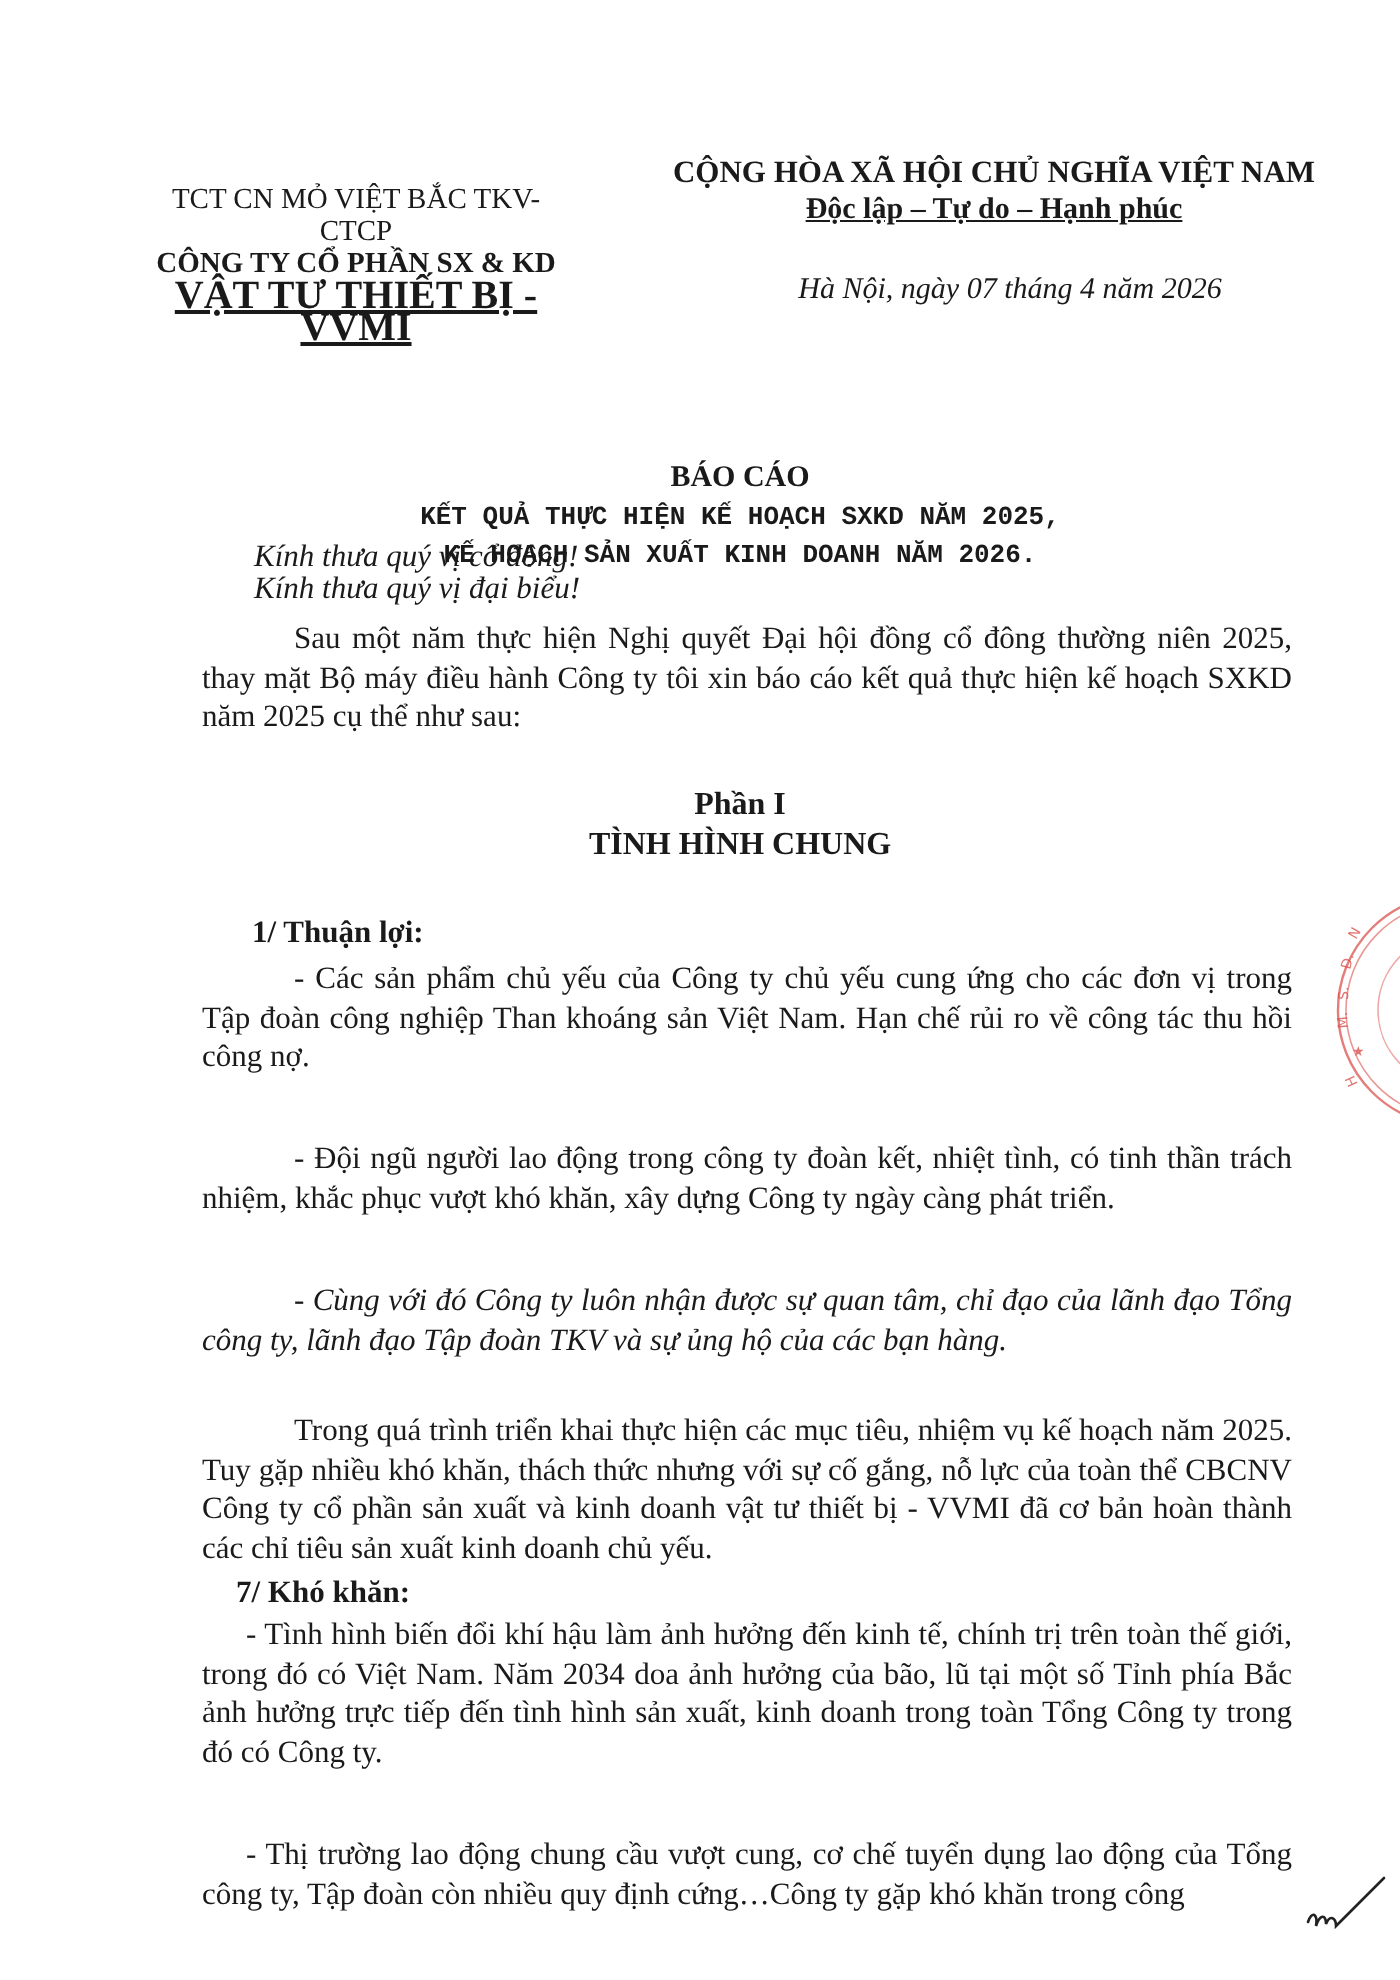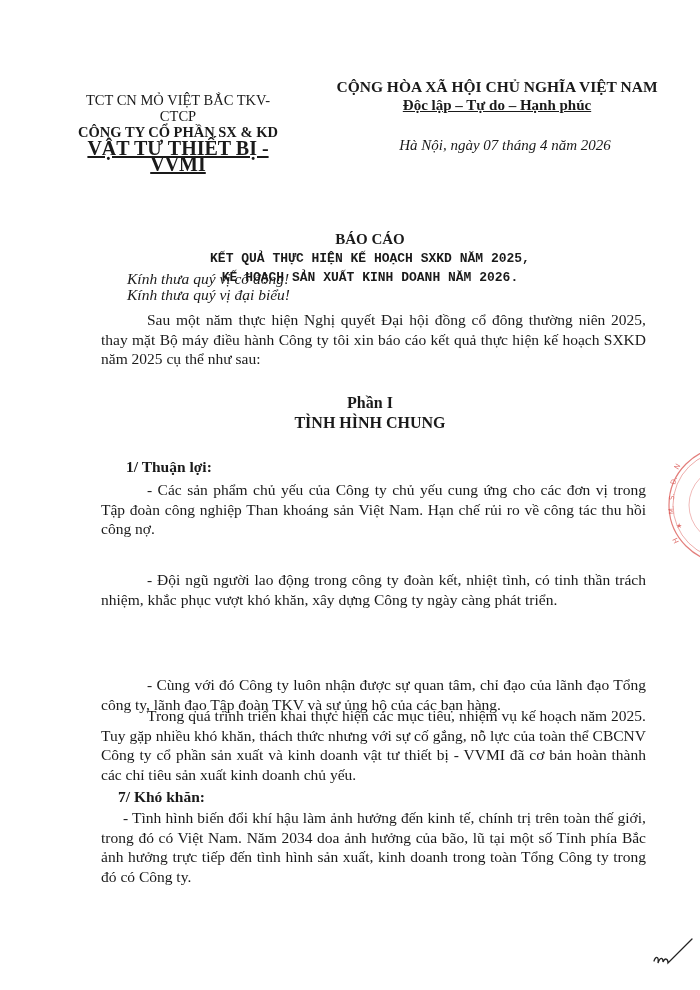--- a/index.html
+++ b/index.html
@@ -80,34 +80,37 @@
   <div class="sub-head" style="left:126px; top:458px;">1/ Thuận lợi:</div>
 
   <div class="para" style="top:570px;">
     <span class="indent"></span><span>- Đội ngũ người lao động trong công ty đoàn kết, nhiệt tình, có tinh thần trách nhiệm, khắc phục vượt khó khăn, xây dựng Công ty ngày càng phát triển.</span>
   </div>
 
   <div class="para" style="top:480px;">
     <span class="indent"></span><span>- Các sản phẩm chủ yếu của Công ty chủ yếu cung ứng cho các đơn vị trong Tập đoàn công nghiệp Than khoáng sản Việt Nam. Hạn chế rủi ro về công tác thu hồi công nợ.</span>
   </div>
 
-  <div class="para" style="top:675px;">
+  <div class="para" style="top:641px;font-style:italic;">
     <span class="indent"></span><span>- Cùng với đó Công ty luôn nhận được sự quan tâm, chỉ đạo của lãnh đạo Tổng công ty, lãnh đạo Tập đoàn TKV và sự ủng hộ của các bạn hàng.</span>
   </div>
 
   <div class="para" style="top:706px;">
     <span class="indent"></span><span>Trong quá trình triển khai thực hiện các mục tiêu, nhiệm vụ kế hoạch năm 2025. Tuy gặp nhiều khó khăn, thách thức nhưng với sự cố gắng, nỗ lực của toàn thể CBCNV Công ty cổ phần sản xuất và kinh doanh vật tư thiết bị - VVMI đã cơ bản hoàn thành các chỉ tiêu sản xuất kinh doanh chủ yếu.</span>
   </div>
 
   <div class="sub-head" style="left:118px; top:788px;">7/ Khó khăn:</div>
 
   <div class="para" style="top:808px;">
     <span class="indent" style="width:22px;"></span><span>- Tình hình biến đổi khí hậu làm ảnh hưởng đến kinh tế, chính trị trên toàn thế giới, trong đó có Việt Nam. Năm 2034 doa ảnh hưởng của bão, lũ tại một số Tỉnh phía Bắc ảnh hưởng trực tiếp đến tình hình sản xuất, kinh doanh trong toàn Tổng Công ty trong đó có Công ty.</span>
   </div>
 
+  <div class="para" style="top:918px;">
+    <span class="indent" style="width:22px;"></span><span>- Thị trường lao động chung cầu vượt cung, cơ chế tuyển dụng lao động của Tổng công ty, Tập đoàn còn nhiều quy định cứng…Công ty gặp khó khăn trong công</span>
+  </div>
 
   <svg class="stamp" viewBox="0 0 80 130">
     <circle cx="65" cy="65" r="58" fill="none" stroke="#d9534f" stroke-width="1.2" opacity="0.75"></circle>
     <circle cx="65" cy="65" r="54" fill="none" stroke="#d9534f" stroke-width="0.8" opacity="0.6"></circle>
     <circle cx="65" cy="65" r="38" fill="none" stroke="#d9534f" stroke-width="0.8" opacity="0.5"></circle>
     <text x="16" y="30" font-family="DejaVu Sans, sans-serif" font-size="7" fill="#d9534f" opacity="0.8" transform="rotate(-60 16 30)">N</text>
     <text x="13" y="45" font-family="DejaVu Sans, sans-serif" font-size="7" fill="#d9534f" opacity="0.8" transform="rotate(-75 13 45)">D.</text>
     <text x="12" y="60" font-family="DejaVu Sans, sans-serif" font-size="7" fill="#d9534f" opacity="0.8" transform="rotate(-88 12 60)">S.</text>
     <text x="12" y="74" font-family="DejaVu Sans, sans-serif" font-size="7" fill="#d9534f" opacity="0.8" transform="rotate(-95 12 74)">M.</text>
     <text x="14" y="88" font-family="DejaVu Sans, sans-serif" font-size="7" fill="#d9534f" opacity="0.8">★</text>

